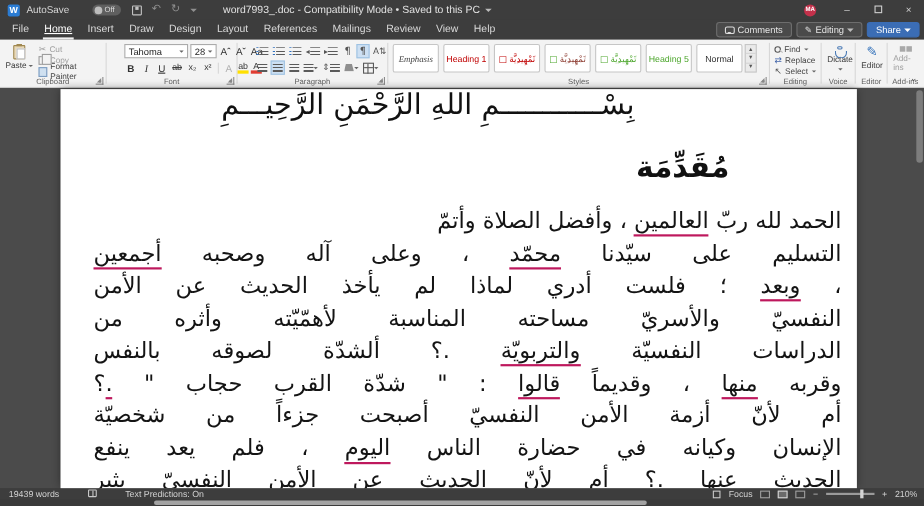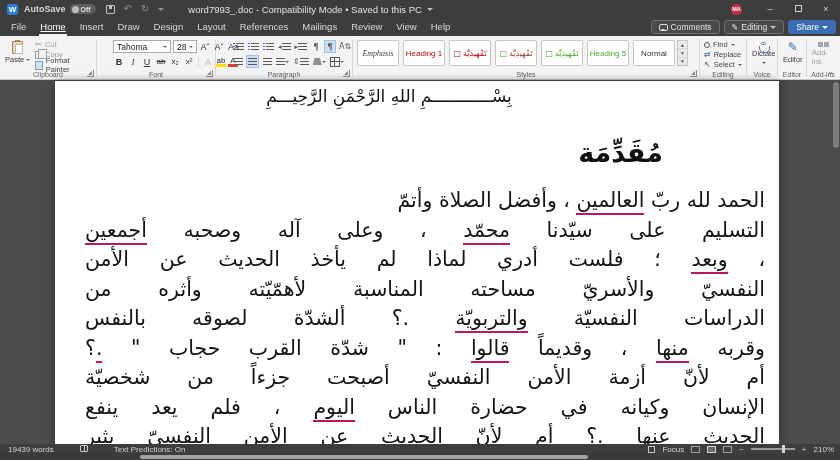--- a/index.html
+++ b/index.html
@@ -6,21 +6,21 @@
   html,body { width:840px; height:460px; overflow:hidden; background:#222; }
   body { font-family:"Liberation Sans", sans-serif; }
   .app { position:relative; width:840px; height:460px; background:#3f3f3f; overflow:hidden; }
   .uni { font-family:"DejaVu Sans", sans-serif; }
 
   
   .titlebar { position:absolute; left:0; top:0; width:840px; height:18px; background:#3d3d3d;
               display:flex; align-items:center; color:#d6d6d6; font-size:9px; }
   .word-logo { width:11px; height:11px; margin:0 6px 0 7px; background:#2b7cd3; border-radius:2px;
                color:#fff; font-size:8px; font-weight:bold; text-align:center; line-height:11px; }
-  .autosave { display:flex; align-items:center; gap:4px; margin-right:8px;font-weight:bold; }
+  .autosave { display:flex; align-items:center; gap:21px; margin-right:8px; }
   .toggle { width:26px; height:10px; border-radius:5px; background:#5f5f5f; display:flex; align-items:center; padding:0 2px; gap:2px; }
   .knob { width:7px; height:7px; border-radius:50%; background:#bdbdbd; }
   .toggle span { font-size:7px; color:#ddd; }
   .qat { display:flex; align-items:center; gap:9px; margin:0 10px 0 2px; }
   .floppy { width:9px; height:9px; border:1px solid #c2c2c2; border-radius:1px; position:relative; }
   .floppy::after { content:""; position:absolute; left:2px; top:0; width:3px; height:3px; background:#c2c2c2; }
   .ar { font-family:"DejaVu Sans",sans-serif; font-size:10px; color:#8f8f8f; line-height:10px; }
   .doc-title { margin-left:14px; color:#e2e2e2; font-size:9.5px; white-space:nowrap; display:flex; align-items:center; gap:5px; }
   .car { width:0; height:0; border:3px solid transparent; border-top-color:#bbb; margin-top:3px; display:inline-block; }
   .car.sm { border-width:2.5px; border-top-color:#666; }
@@ -104,21 +104,21 @@
   .grid-ic { width:11px; height:11px; margin-top:2px;
       background:conic-gradient(#a8a8a8 0 0) 0 0/5px 5px no-repeat, conic-gradient(#a8a8a8 0 0) 6px 0/5px 5px no-repeat,
                  conic-gradient(#a8a8a8 0 0) 0 6px/5px 5px no-repeat, conic-gradient(#a8a8a8 0 0) 6px 6px/5px 5px no-repeat; }
   .collapse { position:absolute; right:6px; bottom:3px; font-size:8px; color:#555; }
 
   
   .docarea { position:absolute; left:0; top:80px; width:840px; height:364px; background:#4b4b4b; }
   .page { position:absolute; left:55px; top:1px; width:724px; bottom:0; background:#fff;
           box-shadow:0 0 8px rgba(0,0,0,.45); overflow:hidden; }
   .basmala { margin-top:-8px; text-align:center; transform:translateX(-28px);
-             font-family:"DejaVu Sans",sans-serif; font-size:17px; color:#111; direction:rtl; line-height:46px; }
+             font-family:"DejaVu Sans",sans-serif; font-size:26px; color:#111; direction:rtl; line-height:46px; }
   .doc-heading { margin-top:14px; text-align:right; padding-right:116px; direction:rtl;
                  font-family:"DejaVu Sans",sans-serif; font-size:27px; font-weight:bold; color:#111; line-height:40px; }
   .doc-body { margin-top:13px; padding:0 14px 0 30px; direction:rtl; }
   .line { font-family:"DejaVu Sans",sans-serif; font-size:20.5px; line-height:29.5px; color:#141414; text-align:right; }
   .line.just { text-align:justify; text-align-last:justify; }
   .u { border-bottom:2px solid #be185d; padding-bottom:1px; }
   .vscroll { position:absolute; right:1px; top:2px; width:6px; height:66px; background:#7d7d7d; border-radius:3px; }
 
   
   .statusbar { position:absolute; left:0; top:444px; width:840px; height:10px; background:#3d3d3d;

